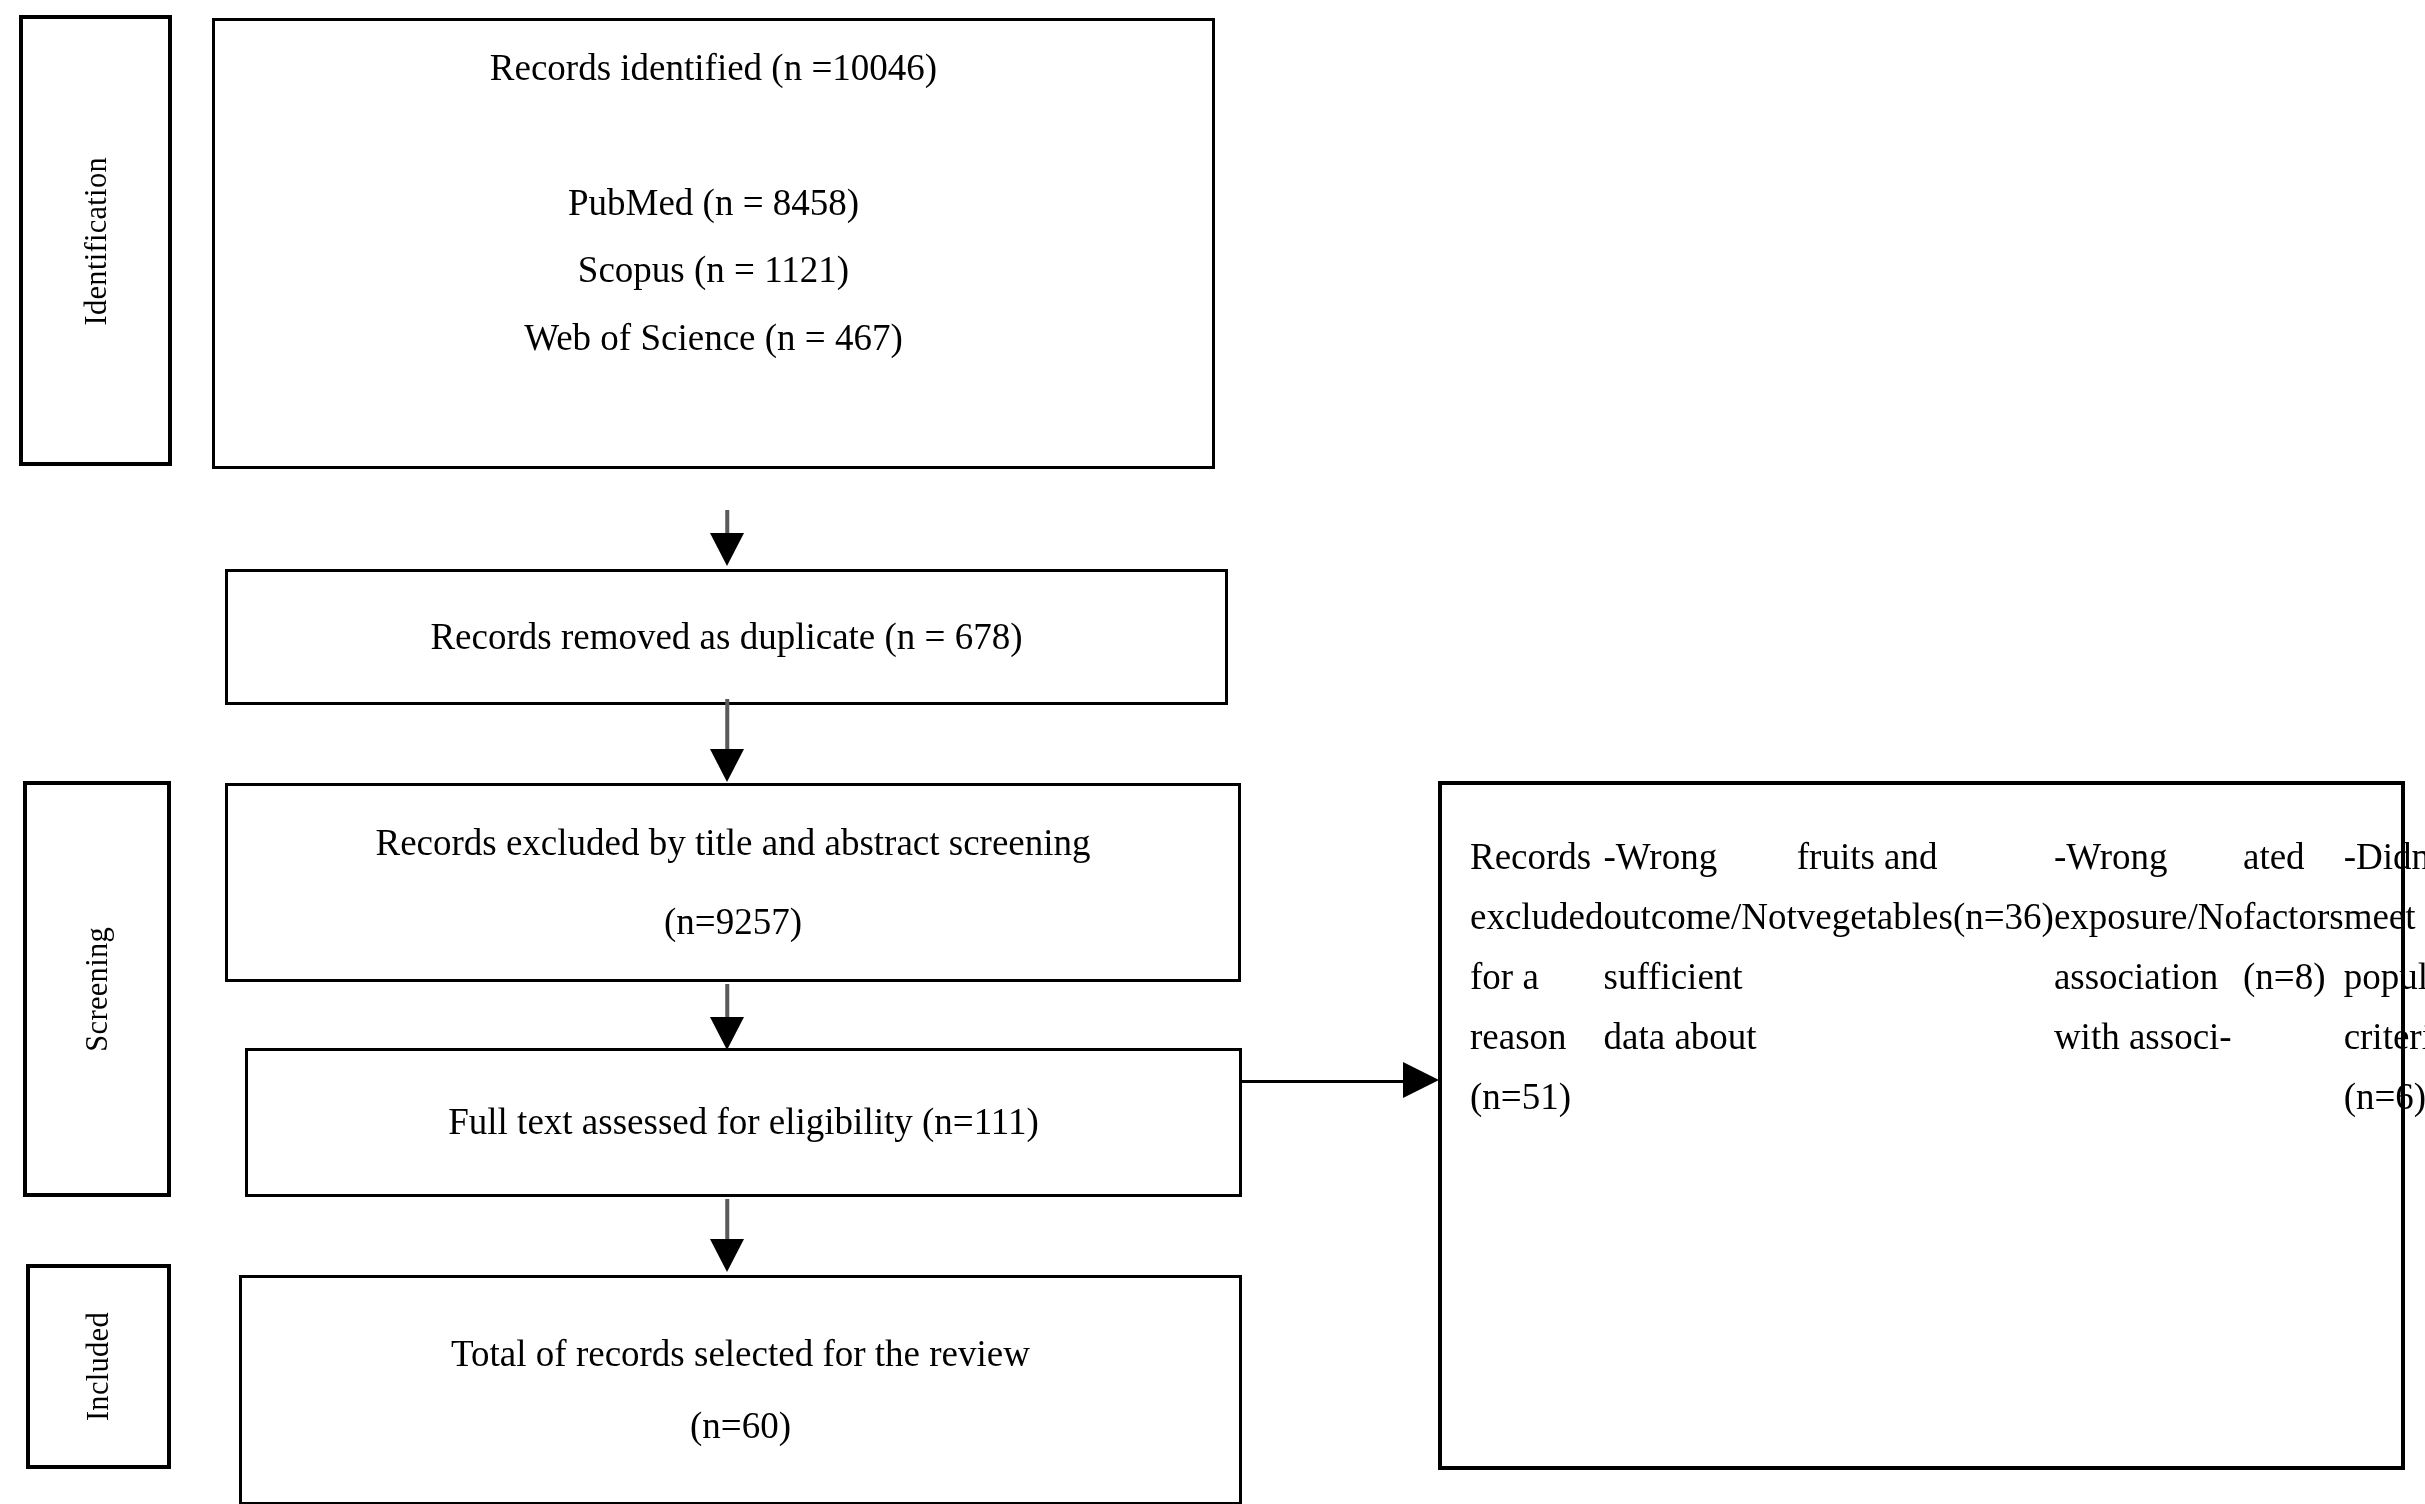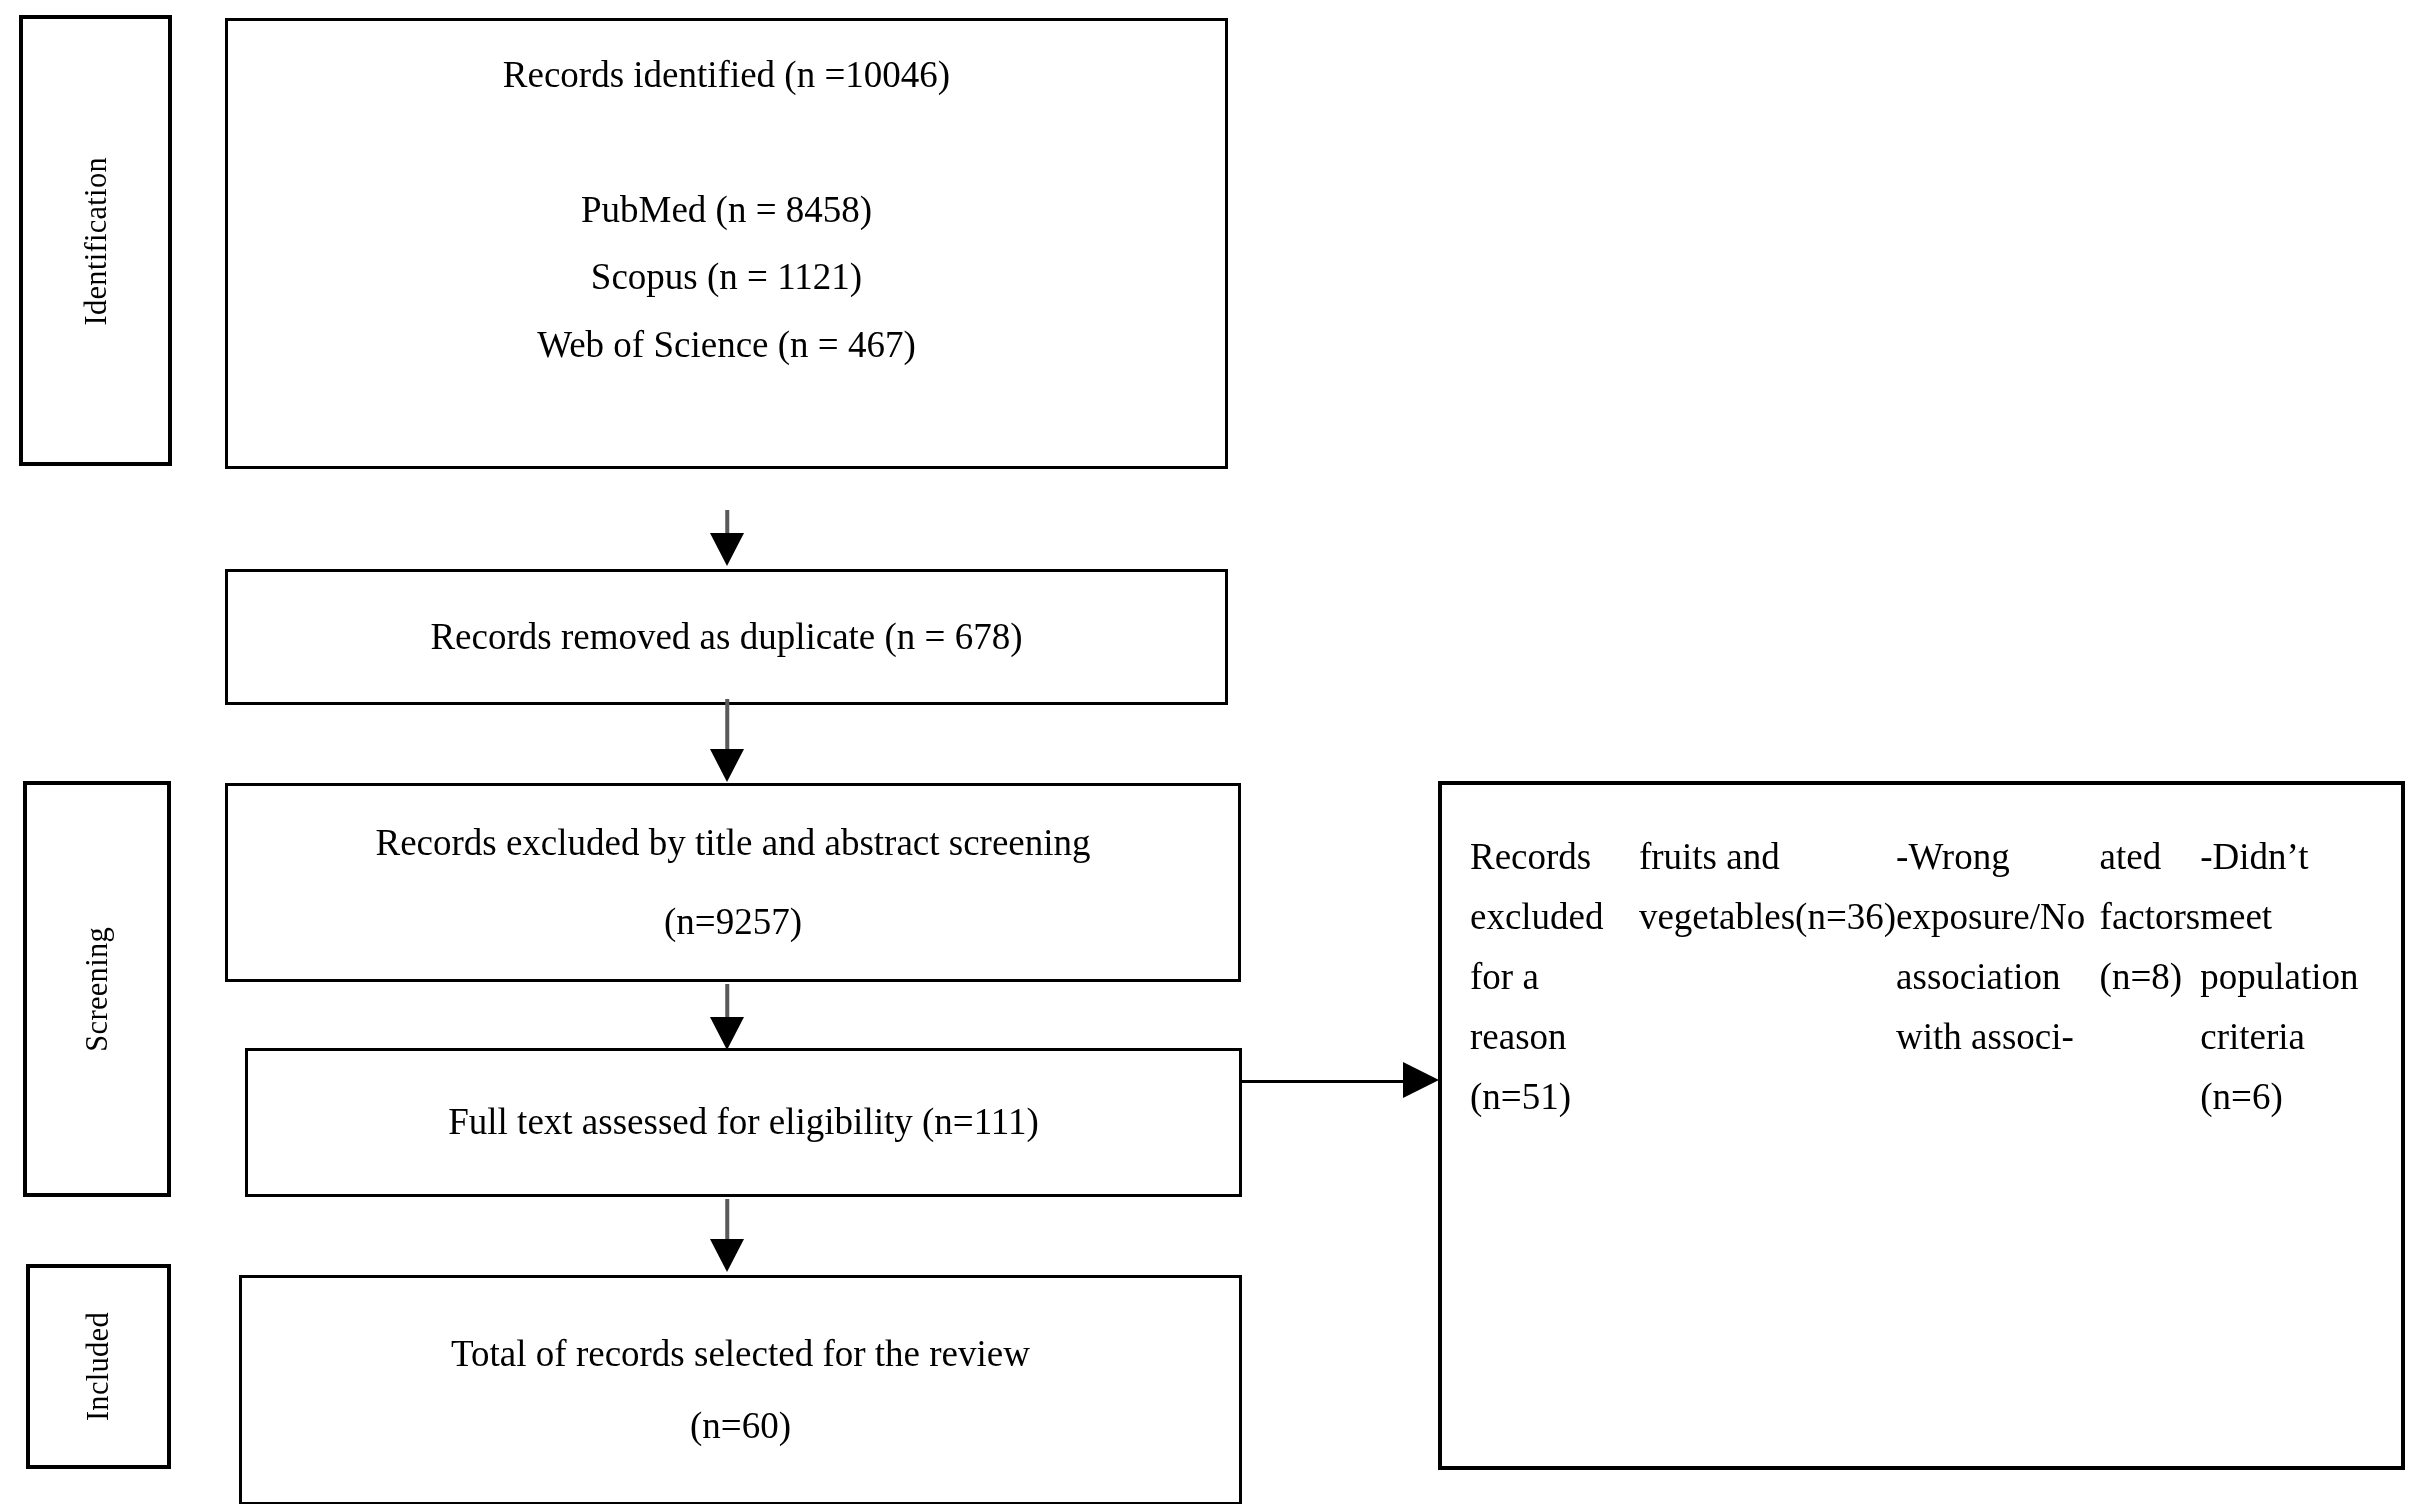--- a/index.html
+++ b/index.html
@@ -134,21 +134,21 @@
   </div>
 
   <div class="stage" style="left:23px; top:781px; width:148px; height:416px;">
     <span class="vlabel t-side">Screening</span>
   </div>
 
   <div class="stage" style="left:26px; top:1264px; width:145px; height:205px;">
     <span class="vlabel t-side">Included</span>
   </div>
 
-  <div class="box" style="left:225px; top:18px; width:1003px; height:451px; justify-content:flex-start; padding-top:35px;">
+  <div class="box" style="left:212px; top:18px; width:1003px; height:451px; justify-content:flex-start; padding-top:28px;">
     <span class="line t-main">Records identified (n =10046)</span>
     <span class="line t-main" style="height:86px;"></span>
     <span class="line t-main" style="margin-top:9.7px;">PubMed (n = 8458)</span>
     <span class="line t-main" style="margin-top:29px;">Scopus (n = 1121)</span>
     <span class="line t-main" style="margin-top:29px;">Web of Science (n = 467)</span>
   </div>
 
   <div class="arrow-v" style="left:727px; top:510px; height:59px;">
     <div class="shaft" style="height:28px;"></div>
     <div class="head" style="top:23px;"></div>
@@ -187,20 +187,21 @@
     <div class="head" style="top:40px;"></div>
   </div>
 
   <div class="box" style="left:239px; top:1275px; width:1003px; height:230px;">
     <span class="line t-main">Total of records selected for the review</span>
     <span class="line t-main" style="margin-top:33px;">(n=60)</span>
   </div>
 
   <div class="reasons" style="left:1438px; top:781px; width:967px; height:689px;">
     <div class="rline first">Records excluded for a reason (n=51)</div>
+    <div class="rline">-Wrong outcome/Not sufficient data about</div>
     <div class="rline first">fruits and vegetables(n=36)</div>
     <div class="rline">-Wrong exposure/No association with associ-</div>
     <div class="rline first">ated factors (n=8)</div>
     <div class="rline first">-Didn’t meet population criteria (n=6)</div>
   </div>
 
 </div>
 
 
 </body></html>

